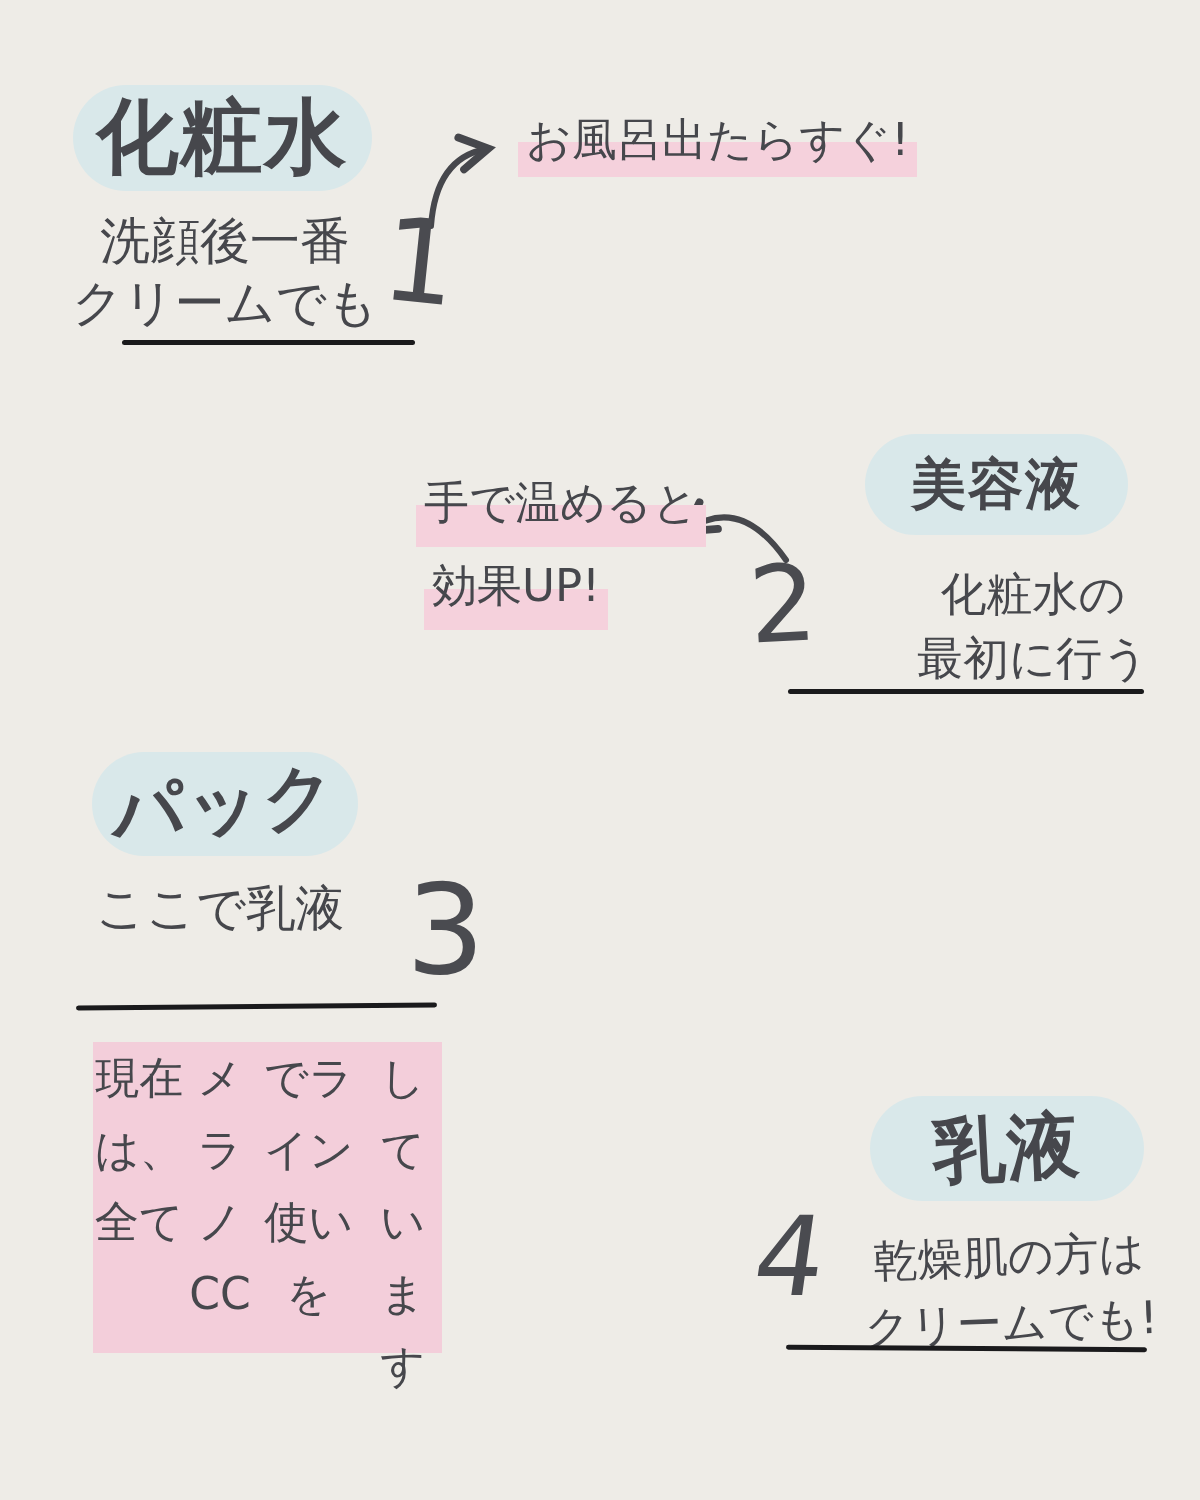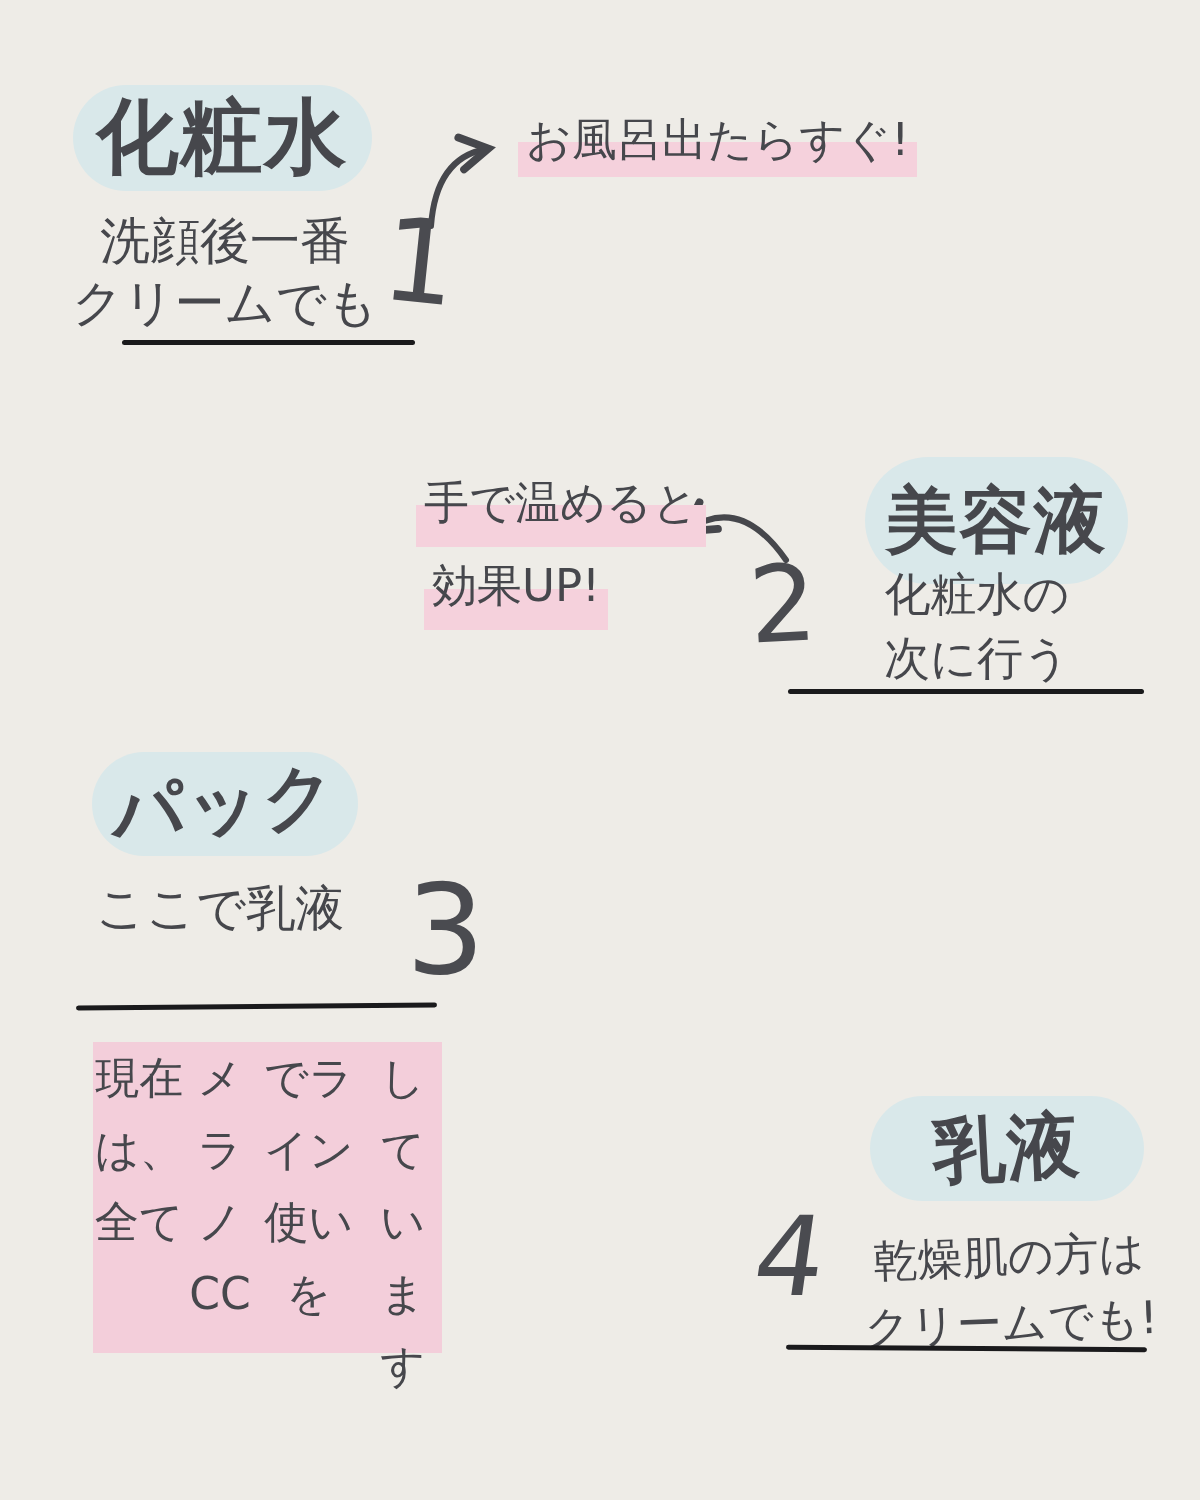--- a/index.html
+++ b/index.html
@@ -56,22 +56,22 @@
     display:flex;flex-direction:row;justify-content:center;
     text-align:center;color:var(--ink);
   }
   
   .s1p{left:73px;top:85px;width:299px;height:106px;font-size:82px;}
   .s1d{left:70px;top:210px;width:310px;font-size:50px;line-height:62px;}
   .s1r{left:122px;top:340px;width:293px;}
   .s1n{left:383px;top:204px;font-size:116px;transform:rotate(6deg);}
   .s1note{left:518px;top:108px;font-size:45px;}
   
-  .s2p{left:865px;top:434px;width:263px;height:127px;font-size:72px;margin-top:23px;}
-  .s2d{left:847px;top:562px;width:260px;font-size:46px;line-height:64px;}
+  .s2p{left:865px;top:434px;width:263px;height:101px;font-size:55px;}
+  .s2d{left:903px;top:562px;width:260px;font-size:46px;line-height:64px;}
   .s2r{left:788px;top:689px;width:356px;}
   .s2n{left:749px;top:552px;font-size:106px;transform:rotate(-3deg);}
   .s2note{left:416px;top:464px;font-size:45px;line-height:74px;}
   
   .s3p{left:92px;top:752px;width:266px;height:104px;font-size:72px;}
   .s3p .t{transform:rotate(-5deg);display:inline-block;}
   .s3d{left:70px;top:878px;width:300px;font-size:49px;line-height:61px;}
   .s3r{left:76px;top:1004px;width:361px;transform:rotate(-0.5deg);}
   .s3n{left:406px;top:868px;font-size:124px;}
   .callout{left:93px;top:1042px;width:349px;height:311px;font-size:44px;line-height:72px;}
@@ -108,21 +108,21 @@
   <div class="num s1n">1</div>
   <div class="note s1note">
     <span class="hl">お風呂出たらすぐ!</span>
   </div>
 
   <div class="pill s2p">
     <span class="t">美容液</span>
   </div>
   <div class="desc s2d">
     <div>化粧水の</div>
-    <div>次に行う</div>
+    <div>最初に行う</div>
   </div>
   <div class="rule s2r"></div>
   <div class="num s2n">2</div>
   <div class="note s2note">
     <div><span class="hl">手で温めると</span></div>
     <div style="margin-left:8px"><span class="hl">効果UP!</span></div>
   </div>
 
   <div class="pill s3p">
     <span class="t">パック</span>

